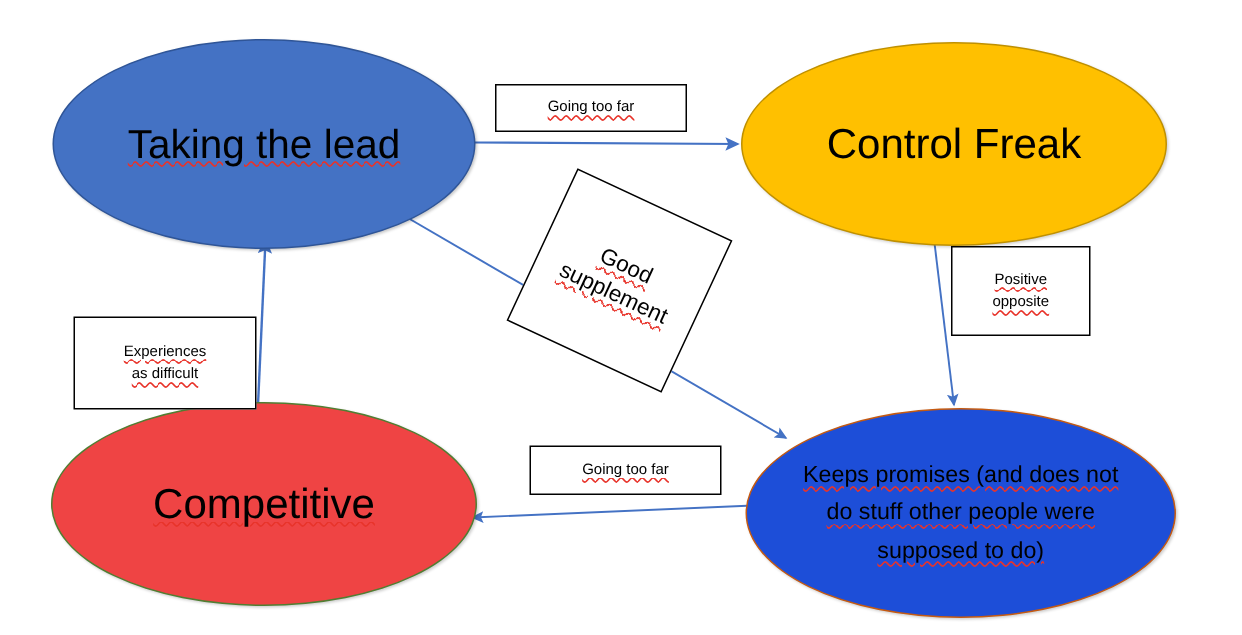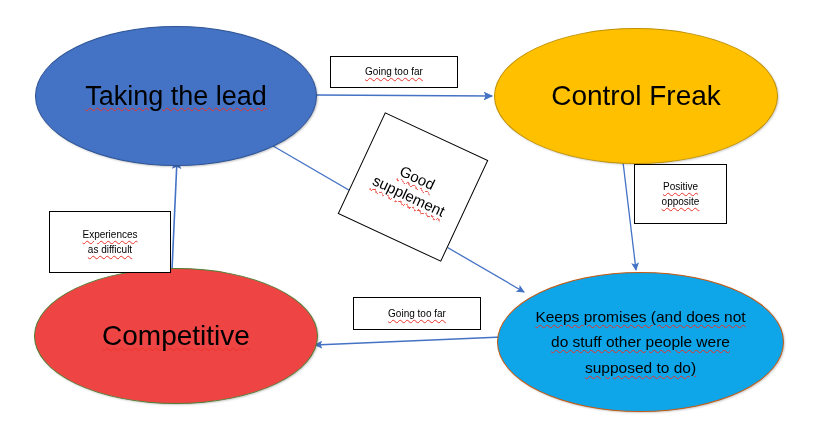--- a/index.html
+++ b/index.html
@@ -57,21 +57,21 @@
   #node-control-freak .node-label { font-size: 28px; }
   #node-competitive {
     left: 34px; top: 268px; width: 284px; height: 136px;
     background: #ef4444;
     border: 1px solid #507E32;
     box-shadow: 1px 1px 2px rgba(0,0,0,0.2);
   }
   #node-competitive .node-label { font-size: 28px; }
   #node-keeps-promises {
     left: 497px; top: 272px; width: 287px; height: 140px;
-    background: #0ea5e9;
+    background: #1d4ed8;
     border: 1px solid #C55A11;
     box-shadow: 1px 1px 2px rgba(0,0,0,0.2);
   }
   #node-keeps-promises .node-label { font-size: 15.5px; line-height: 1.62; }
 
   .edge-label {
     position: absolute;
     box-sizing: border-box;
     background: #ffffff;
     border: 1px solid #000000;

